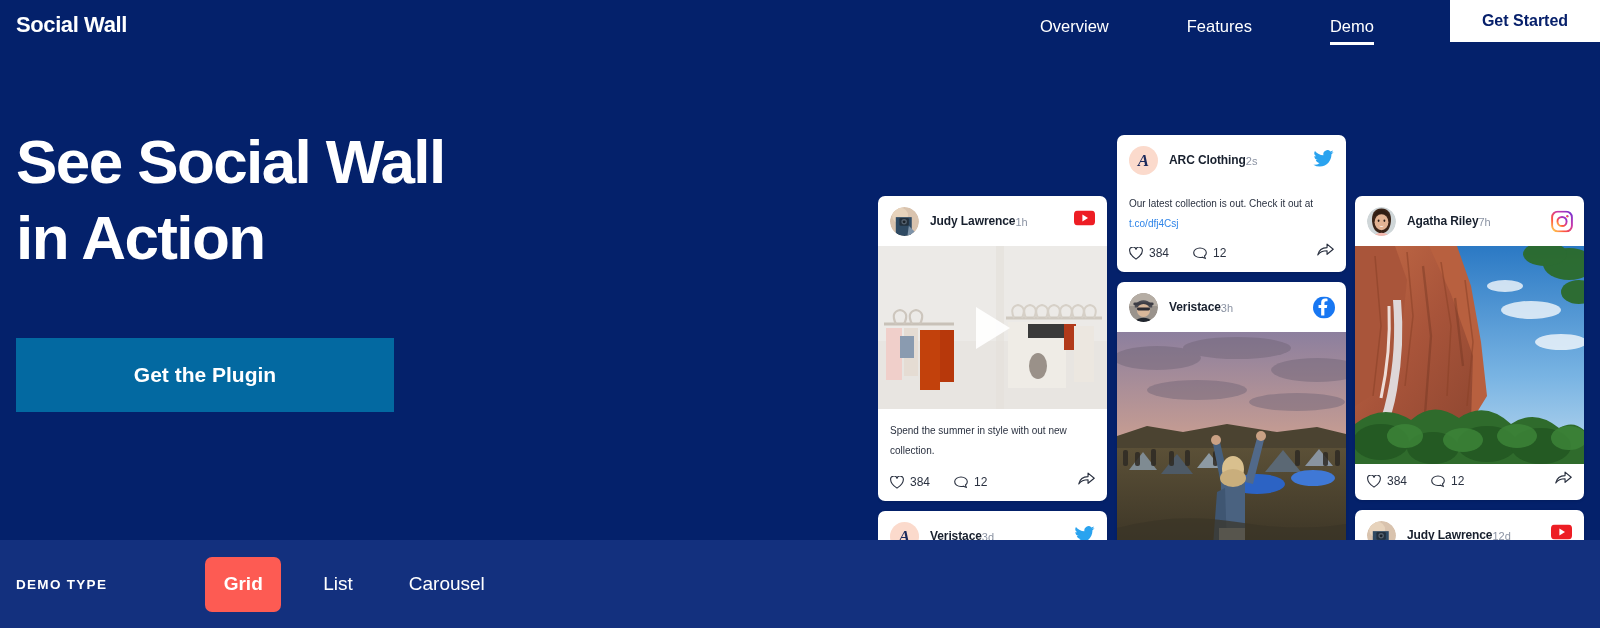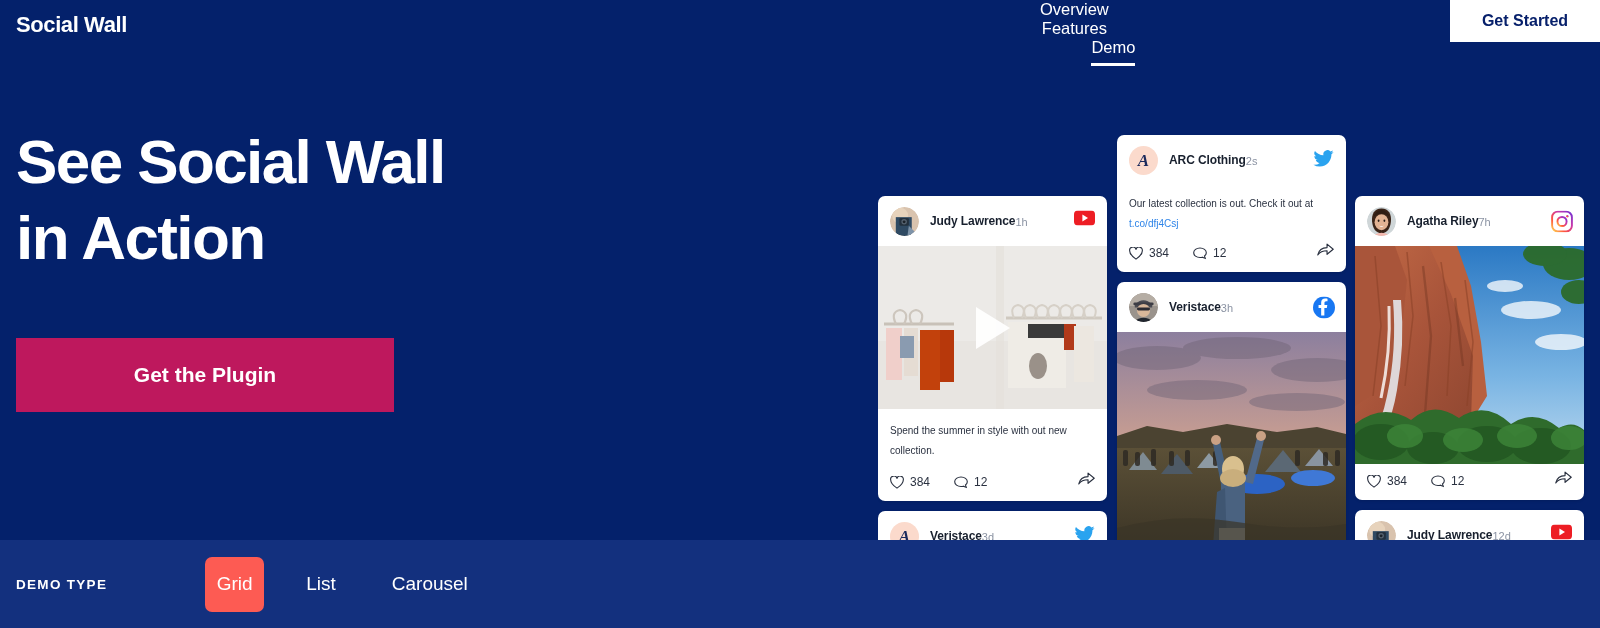--- a/index.html
+++ b/index.html
@@ -14,21 +14,21 @@
 
   
   .nav {
     position: absolute; top: 0; left: 0; width: 1600px; height: 52px;
     display: flex; align-items: center;
   }
   .brand {
     position: absolute; left: 16px; top: 12px;
     color: #ffffff; font-size: 22px; font-weight: 700; letter-spacing: -0.4px;
   }
-  .nav-links { position: absolute; left: 1040px; top: 0; height: 52px; display: flex; align-items: center; gap: 0; flex-direction: column; }
+  .nav-links { position: absolute; left: 1040px; top: 0; height: 52px; display: flex; align-items: center; gap: 0; }
   .nav-link {
     color: #ffffff; font-size: 16.5px; font-weight: 500;
     text-decoration: none; padding: 0 0; margin-right: 78px; position: relative;
     white-space: nowrap; cursor: pointer;
   }
   .nav-link.active { font-weight: 400; margin-right: 0; }
   .nav-link.active::after {
     content: ""; position: absolute; left: 0; right: 0; bottom: -9px;
     height: 3px; background: #ffffff;
   }
@@ -41,21 +41,21 @@
   }
 
   
   .hero { position: absolute; left: 16px; top: 124px; width: 640px; }
   .hero h1 {
     color: #ffffff; font-size: 62px; line-height: 76px; font-weight: 700;
     letter-spacing: -1.6px;
   }
   .cta {
     margin-top: 62px;
-    width: 378px; height: 74px; background: #be185d;
+    width: 378px; height: 74px; background: #0369a1;
     color: #ffffff; font-size: 21px; font-weight: 700;
     display: flex; align-items: center; justify-content: center;
     border: none; cursor: pointer; font-family: inherit;
   }
 
   
   .wall { position: absolute; left: 878px; top: 0; width: 722px; height: 540px; overflow: hidden; }
   .col { position: absolute; width: 229px; }
   .col-1 { left: 0px; }
   .col-2 { left: 239px; }
@@ -114,22 +114,22 @@
   .demo-type-label {
     margin-left: 16px; color: #ffffff; font-size: 13.5px; font-weight: 700;
     letter-spacing: 1.3px;
   }
   .type-btn {
     margin-left: 0; color: #ffffff; font-size: 19px; font-weight: 500;
     background: transparent; border: none; cursor: pointer; font-family: inherit;
     padding: 0; white-space: nowrap;
   }
   .type-btn.sel {
-    background: #fd5b53; font-weight: 400; border-radius: 7px;
-    width: 59px; height: 55px; display: flex; align-items: center; justify-content: center;
+    background: #fd5b53; font-weight: 700; border-radius: 7px;
+    width: 76px; height: 55px; display: flex; align-items: center; justify-content: center;
   }
 </style>
 </head>
 <body>
 
 <div class="page">
 
   <div class="nav">
     <div class="brand">Social Wall</div>
     <div class="nav-links">

